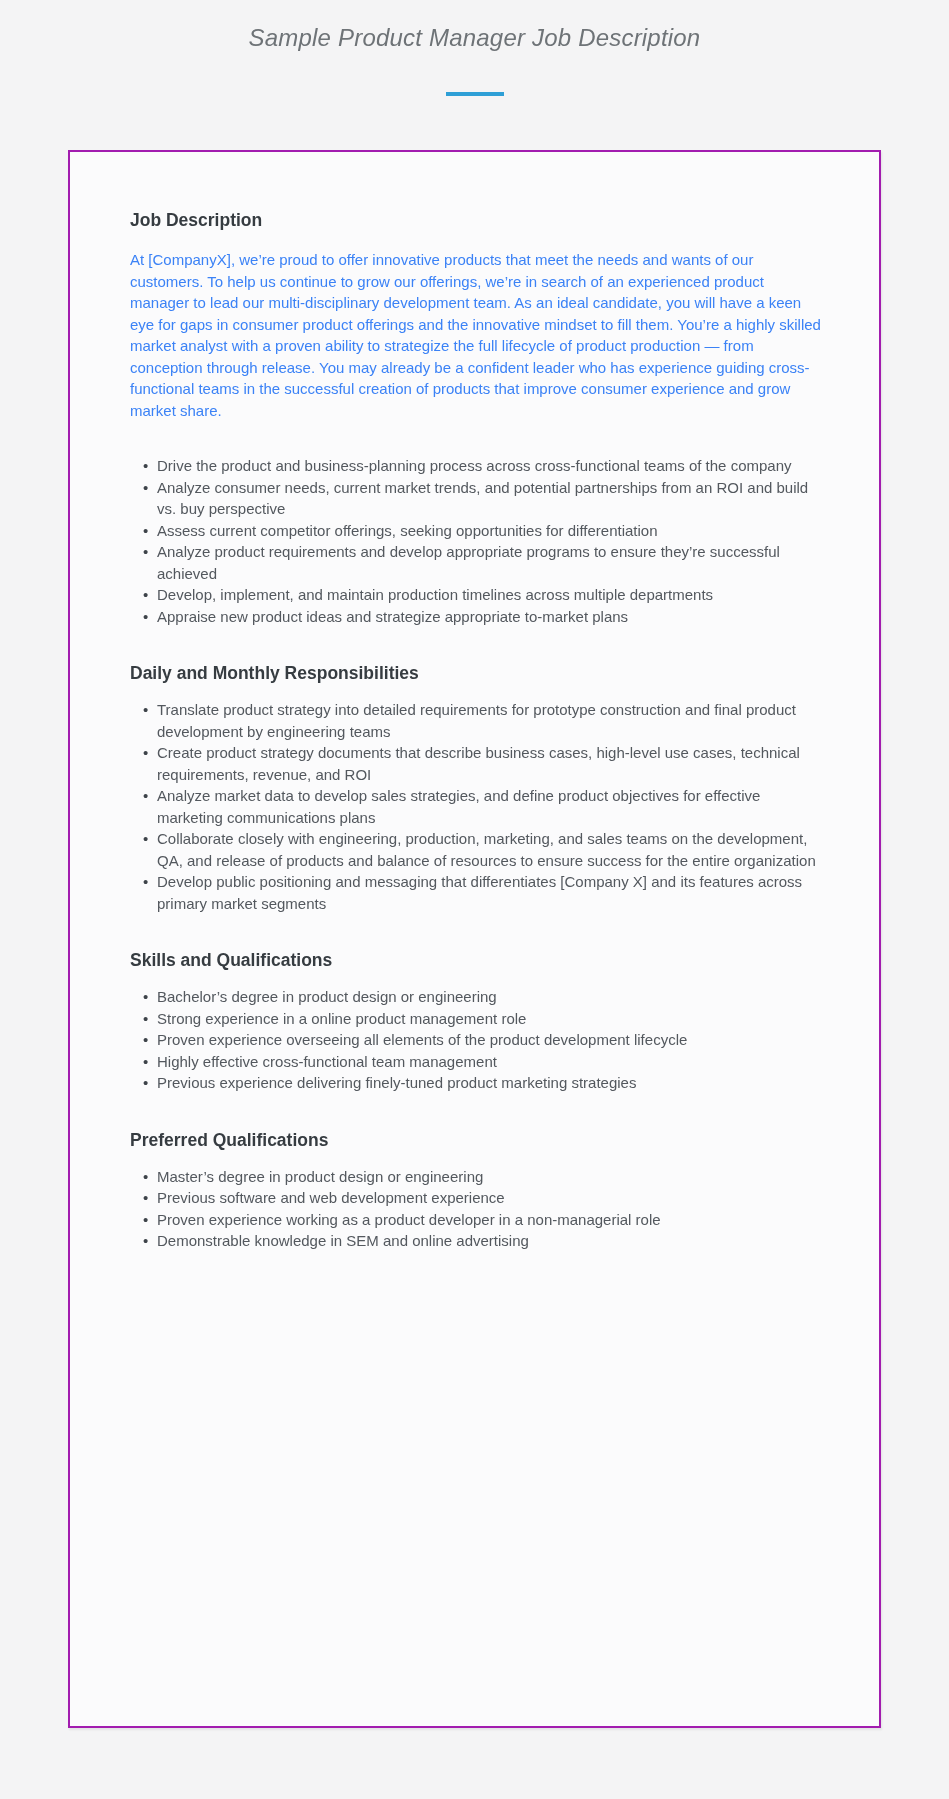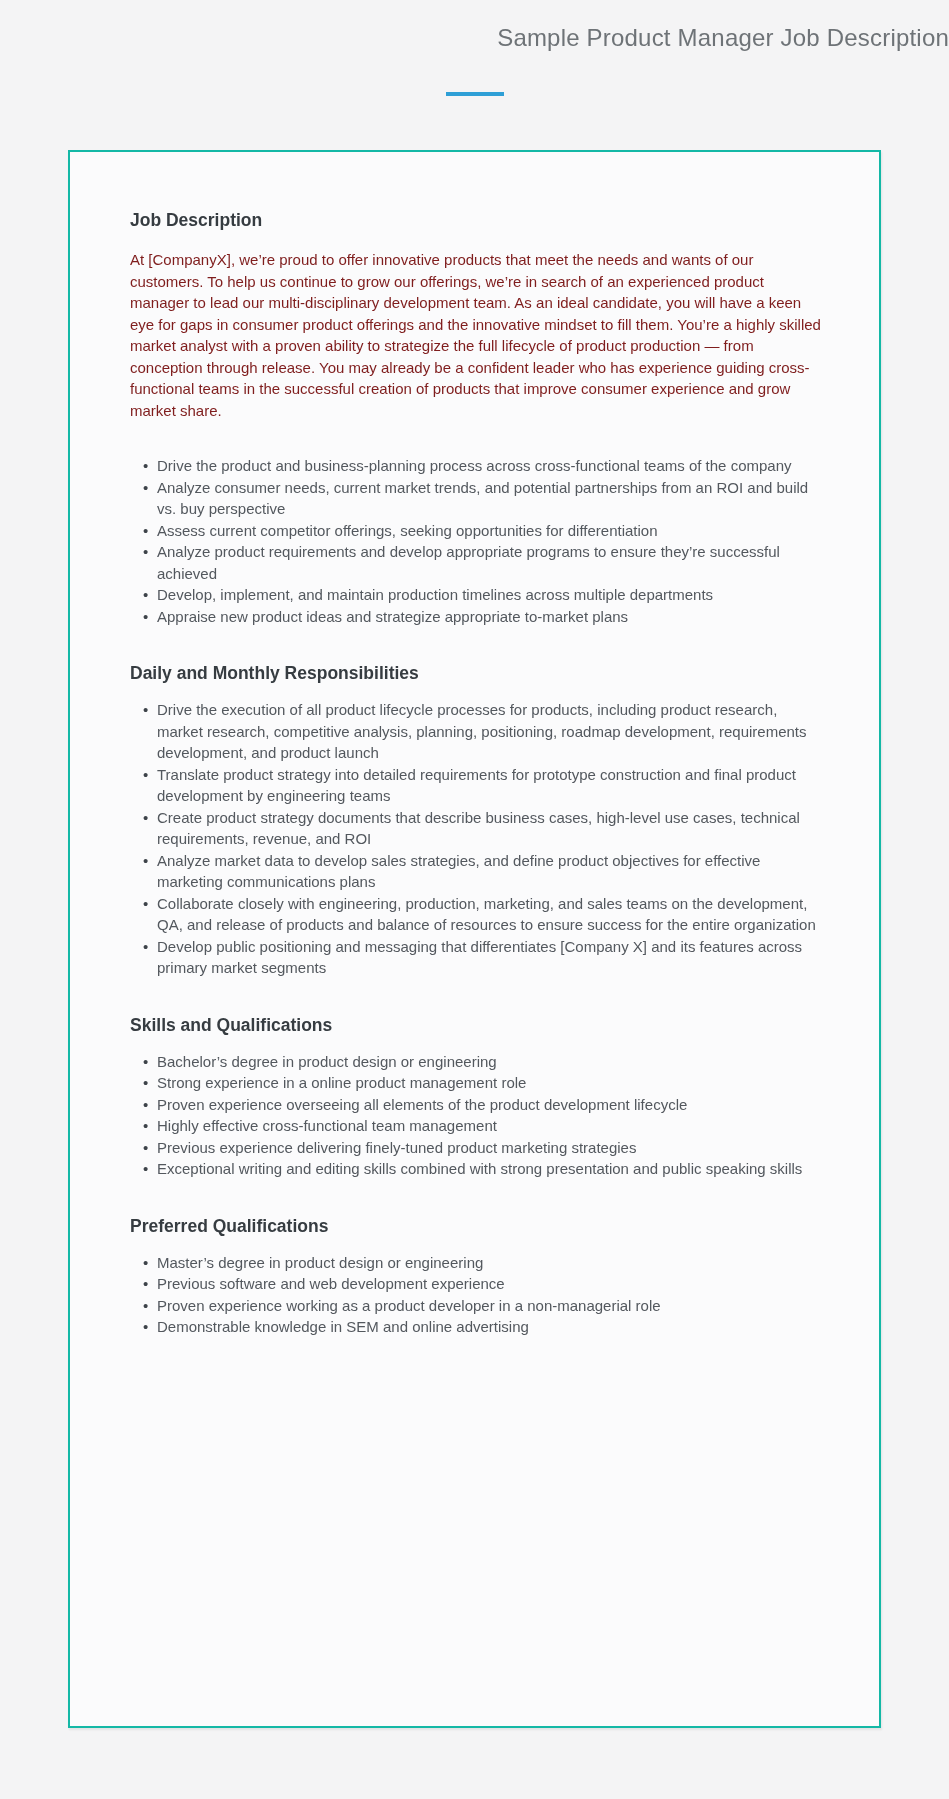--- a/index.html
+++ b/index.html
@@ -13,50 +13,51 @@
     font-family:"Liberation Sans","DejaVu Sans",sans-serif;
     -webkit-font-smoothing:antialiased;
   }
   .page { padding-top:23px; }
   .page-title {
     font-size:24px;
     line-height:30px;
     font-weight:400;
     letter-spacing:0.2px;
     color:#6e7377;
-    text-align:right;
+    text-align:center;
+    font-style:italic;
   }
   .title-divider {
     width:58px;
     height:4px;
     background:var(--accent);
     margin:39px auto 0;
   }
   .card {
     width:813px;
     min-height:1578px;
     margin:54px auto 0;
     background:#fbfbfc;
-    border:2px solid #14b8a6;
+    border:2px solid #a21caf;
     box-shadow:1px 2px 2px rgba(0,0,0,0.07);
     padding:56px 58px 40px 60px;
   }
   .doc-section + .doc-section { margin-top:34px; }
   .section-heading {
     font-size:17.5px;
     line-height:24px;
     font-weight:700;
     color:#363c41;
   }
   .section-paragraph {
     margin-top:17px;
     width:692px;
     font-size:15px;
     line-height:21.5px;
-    color:#7f1d1d;
+    color:#3b82f6;
   }
   .bullet-list {
     margin-top:14px;
     width:692px;
     list-style:none;
   }
   .bullet-item {
     position:relative;
     padding-left:27px;
     font-size:15px;
@@ -89,37 +90,35 @@
             <li class="bullet-item">Analyze consumer needs, current market trends, and potential partnerships from an ROI and build vs. buy perspective</li>
             <li class="bullet-item">Assess current competitor offerings, seeking opportunities for differentiation</li>
             <li class="bullet-item">Analyze product requirements and develop appropriate programs to ensure they’re successful achieved</li>
             <li class="bullet-item">Develop, implement, and maintain production timelines across multiple departments</li>
             <li class="bullet-item">Appraise new product ideas and strategize appropriate to-market plans</li>
           </ul>
         </section>
         <section class="doc-section">
           <h2 class="section-heading">Daily and Monthly Responsibilities</h2>
           <ul class="bullet-list">
-            <li class="bullet-item">Drive the execution of all product lifecycle processes for products, including product research, market research, competitive analysis, planning, positioning, roadmap development, requirements development, and product launch</li>
             <li class="bullet-item">Translate product strategy into detailed requirements for prototype construction and final product development by engineering teams</li>
             <li class="bullet-item">Create product strategy documents that describe business cases, high-level use cases, technical requirements, revenue, and ROI</li>
             <li class="bullet-item">Analyze market data to develop sales strategies, and define product objectives for effective marketing communications plans</li>
             <li class="bullet-item">Collaborate closely with engineering, production, marketing, and sales teams on the development, QA, and release of products and balance of resources to ensure success for the entire organization</li>
             <li class="bullet-item">Develop public positioning and messaging that differentiates [Company X] and its features across primary market segments</li>
           </ul>
         </section>
         <section class="doc-section">
           <h2 class="section-heading">Skills and Qualifications</h2>
           <ul class="bullet-list">
             <li class="bullet-item">Bachelor’s degree in product design or engineering</li>
             <li class="bullet-item">Strong experience in a online product management role</li>
             <li class="bullet-item">Proven experience overseeing all elements of the product development lifecycle</li>
             <li class="bullet-item">Highly effective cross-functional team management</li>
             <li class="bullet-item">Previous experience delivering finely-tuned product marketing strategies</li>
-            <li class="bullet-item">Exceptional writing and editing skills combined with strong presentation and public speaking skills</li>
           </ul>
         </section>
         <section class="doc-section">
           <h2 class="section-heading">Preferred Qualifications</h2>
           <ul class="bullet-list">
             <li class="bullet-item">Master’s degree in product design or engineering</li>
             <li class="bullet-item">Previous software and web development experience</li>
             <li class="bullet-item">Proven experience working as a product developer in a non-managerial role</li>
             <li class="bullet-item">Demonstrable knowledge in SEM and online advertising</li>
           </ul>

